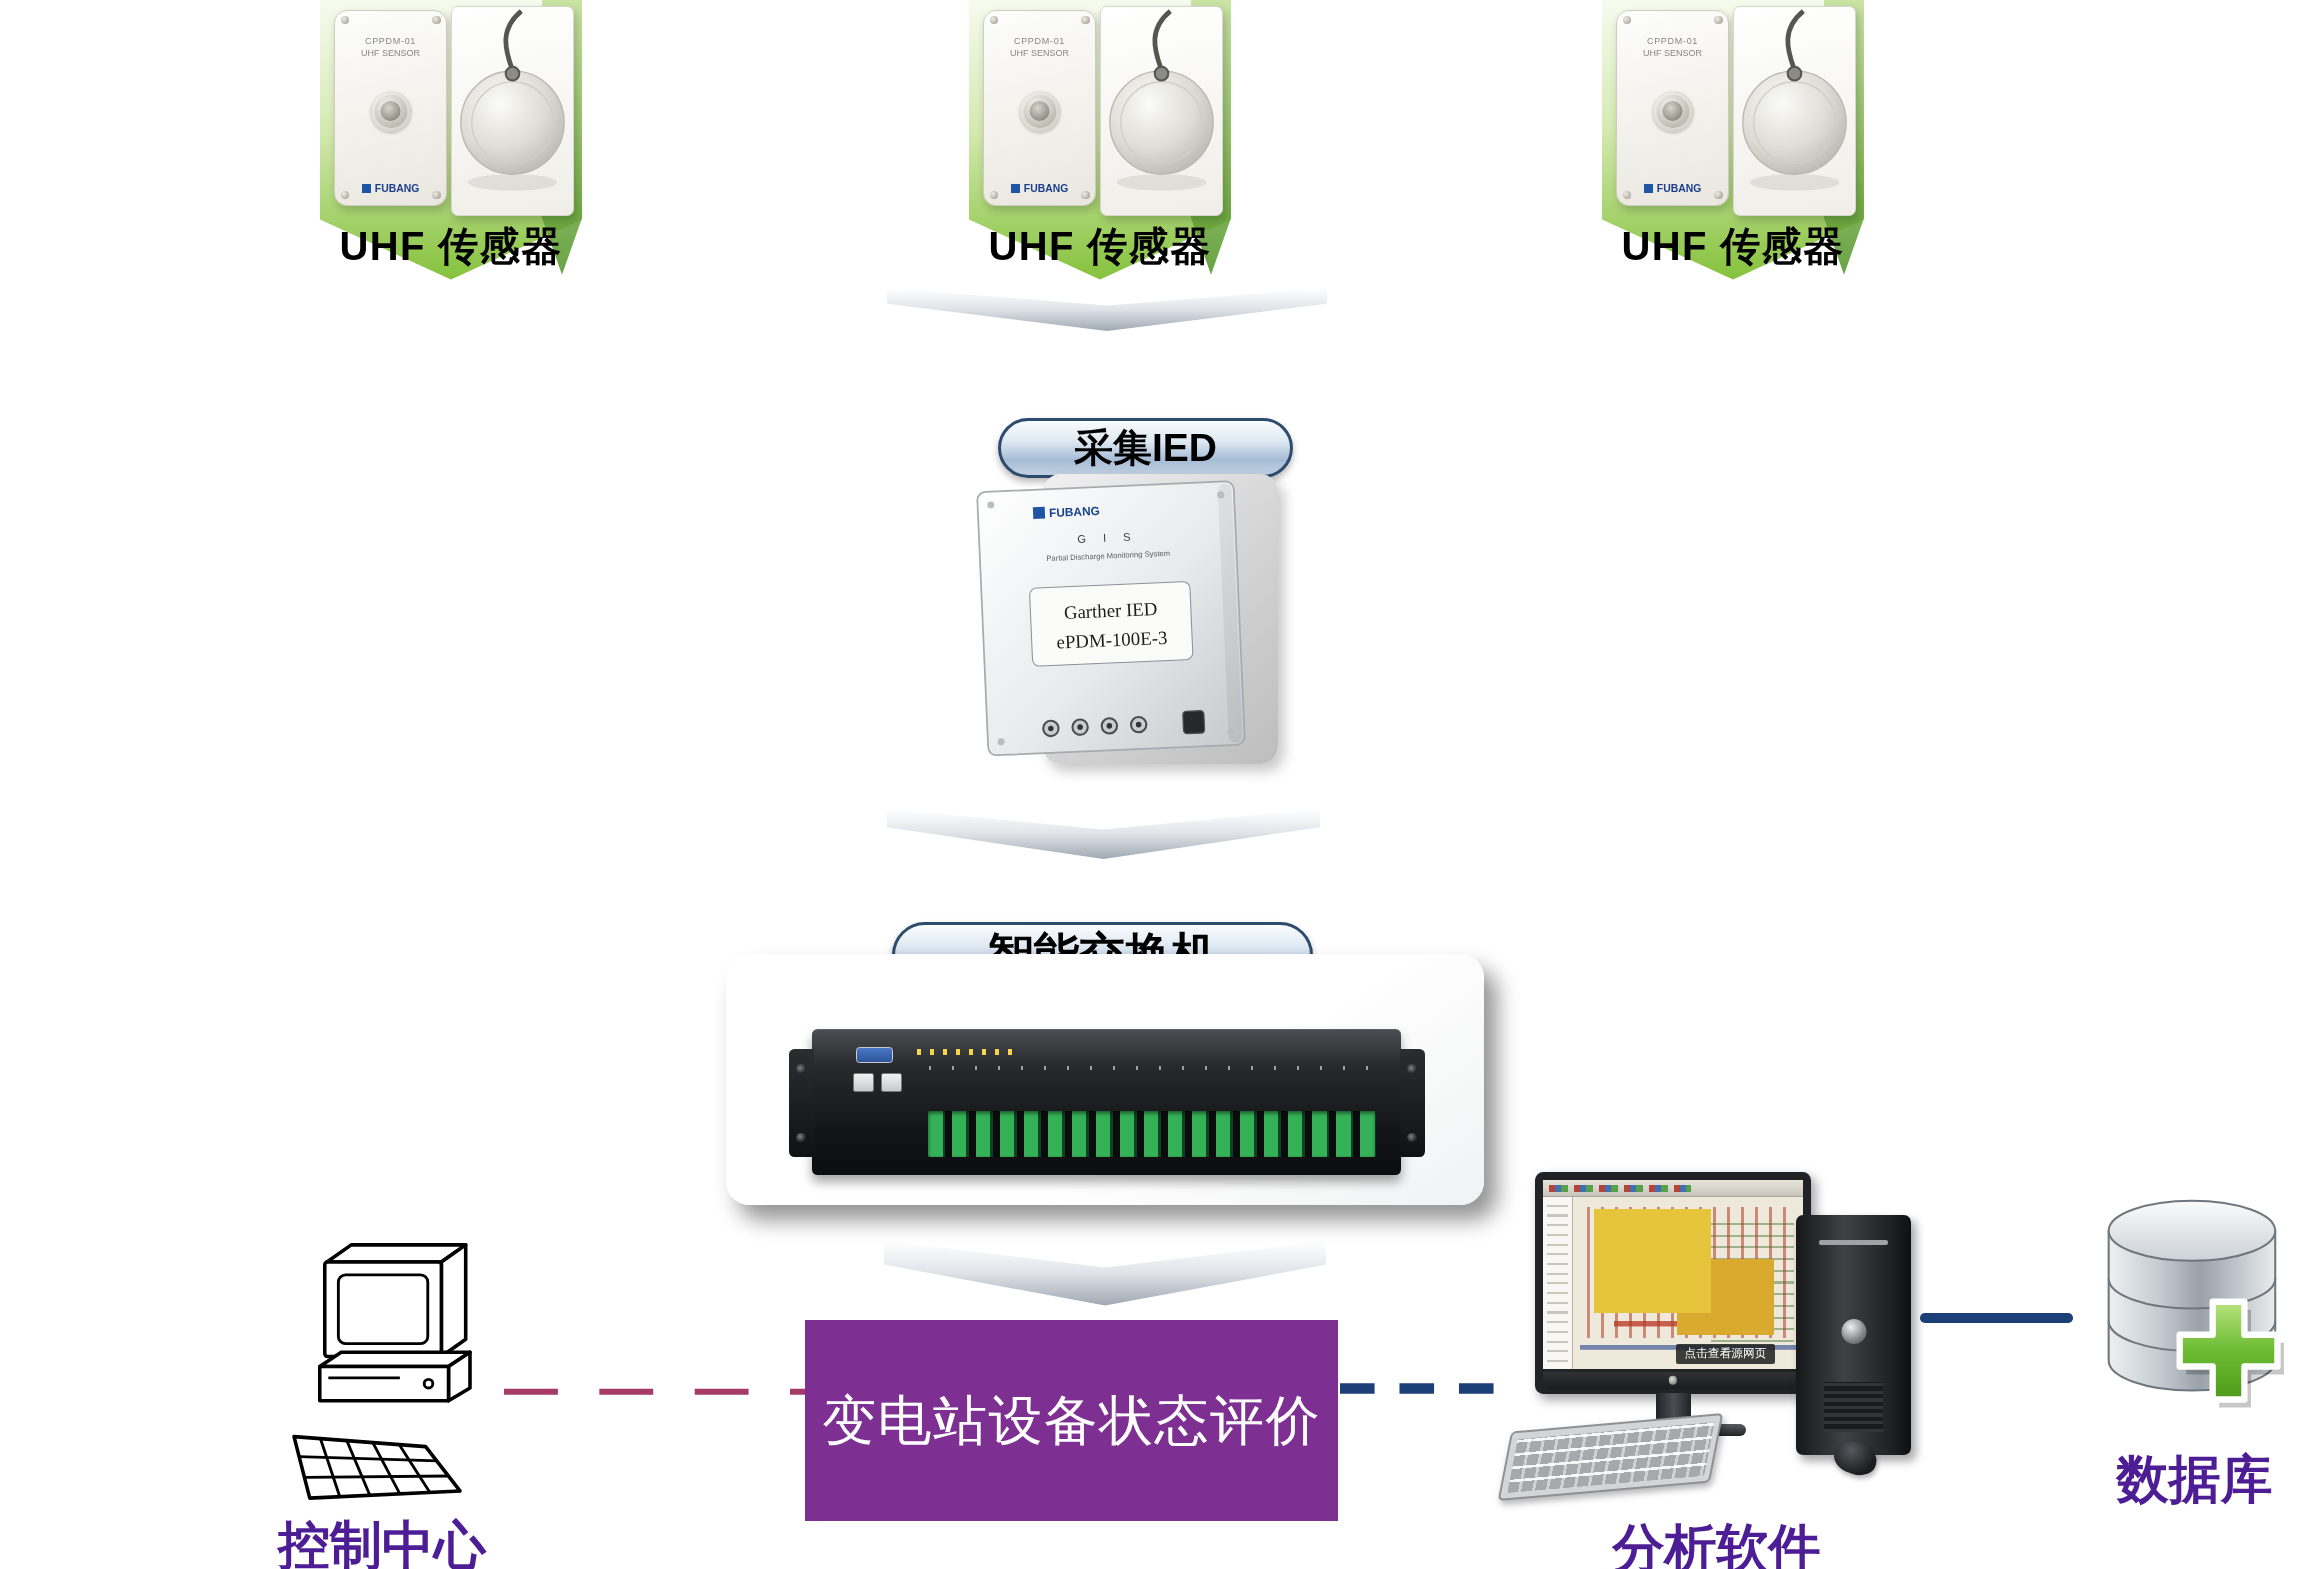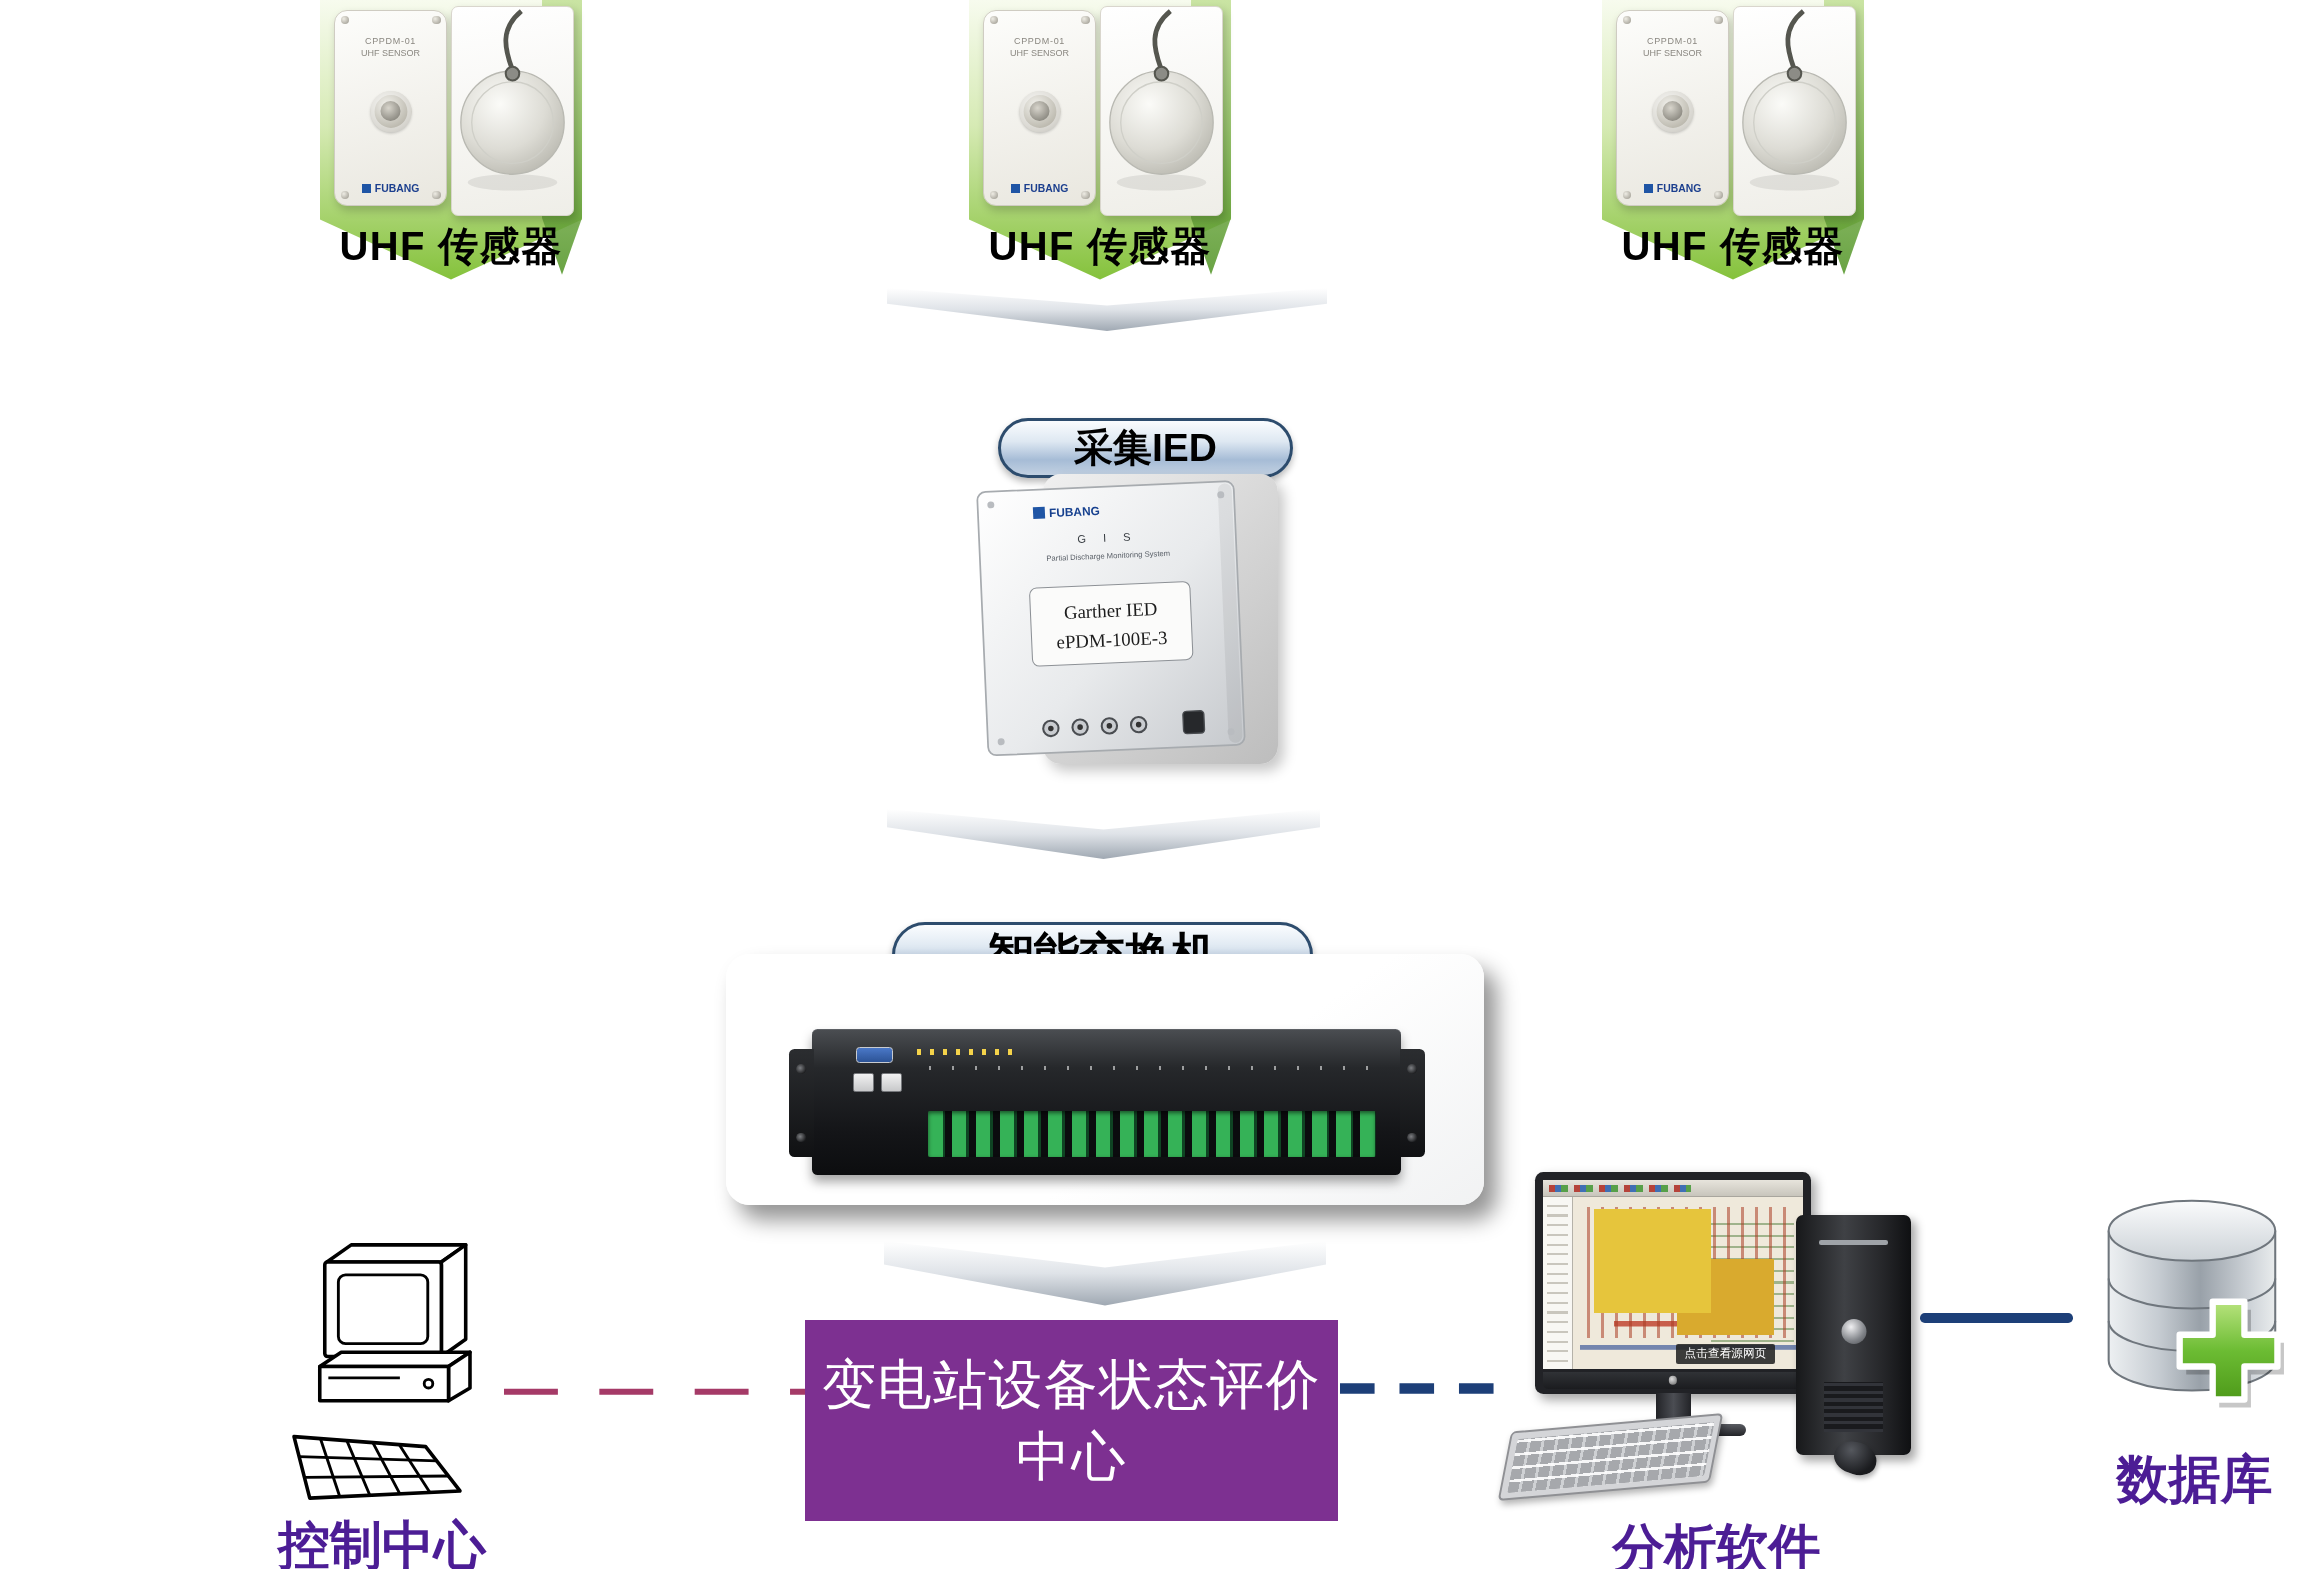--- a/index.html
+++ b/index.html
@@ -345,21 +345,20 @@
     <path d="M49,289 L76,370 M86,292 L118,368 M122,294 L160,366 M159,297 L202,364" fill="none" stroke-width="4"></path>
   </svg>
   <div class="clabel" style="left:262px;top:1511px;width:240px">控制中心</div>
 
   <svg class="dashsvg" style="left:504px;top:1380px;width:304px;height:23.5px" viewBox="0 0 440 34" width="304" height="23.5">
     <line x1="0" y1="17" x2="440" y2="17" stroke="#a53a67" stroke-width="9" stroke-dasharray="78 60"></line>
   </svg>
 
   <div class="purplebox">
     <div>变电站设备状态评价</div>
-    <div>中心</div>
   </div>
 
   <svg class="dashsvg" style="left:1340px;top:1376px;width:166px;height:25px" viewBox="0 0 240 36" width="166" height="25">
     <line x1="0" y1="18" x2="240" y2="18" stroke="#1d3f78" stroke-width="15" stroke-dasharray="50 36"></line>
   </svg>
 
   <div class="monitor">
     <div class="mscreen">
       <div class="mart"></div>
       <div class="mside"></div>

